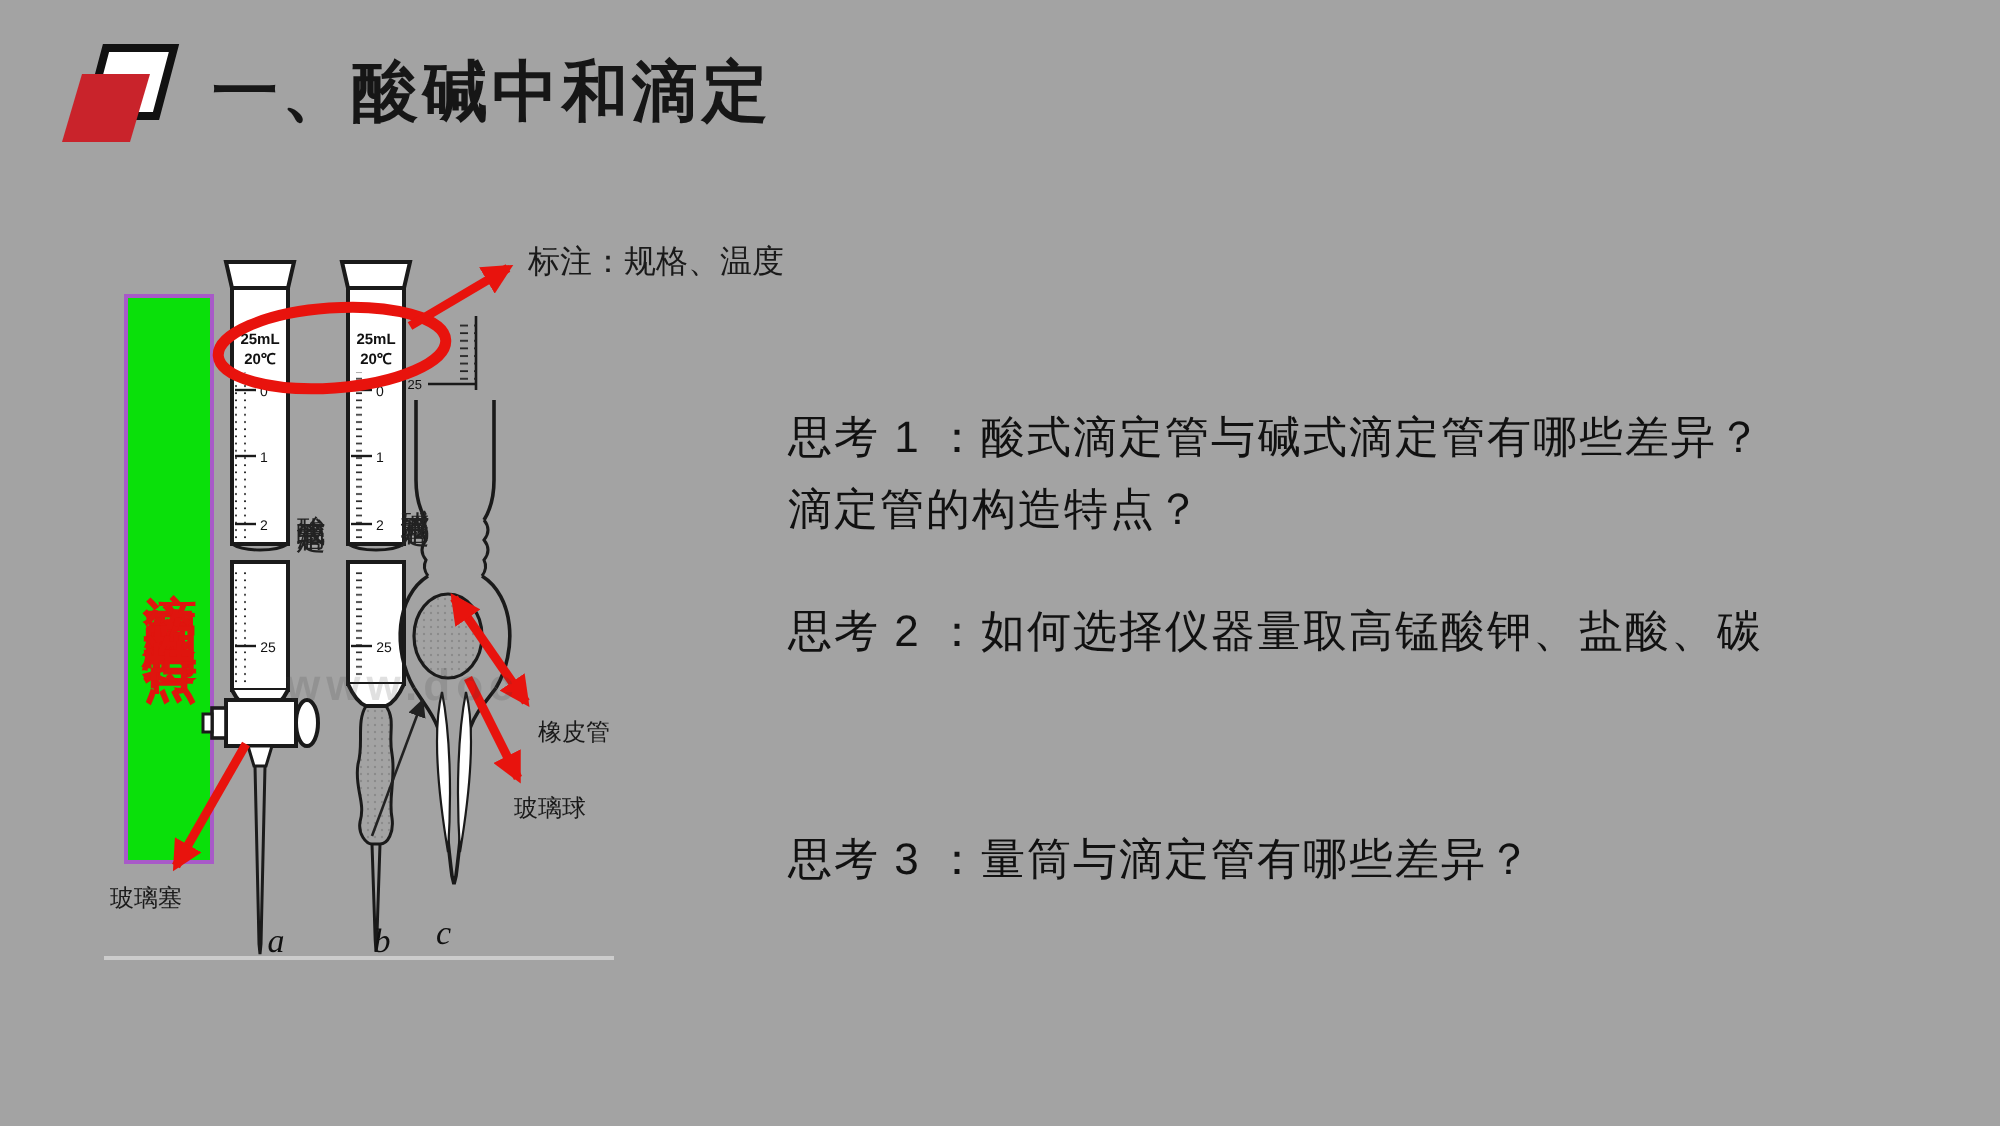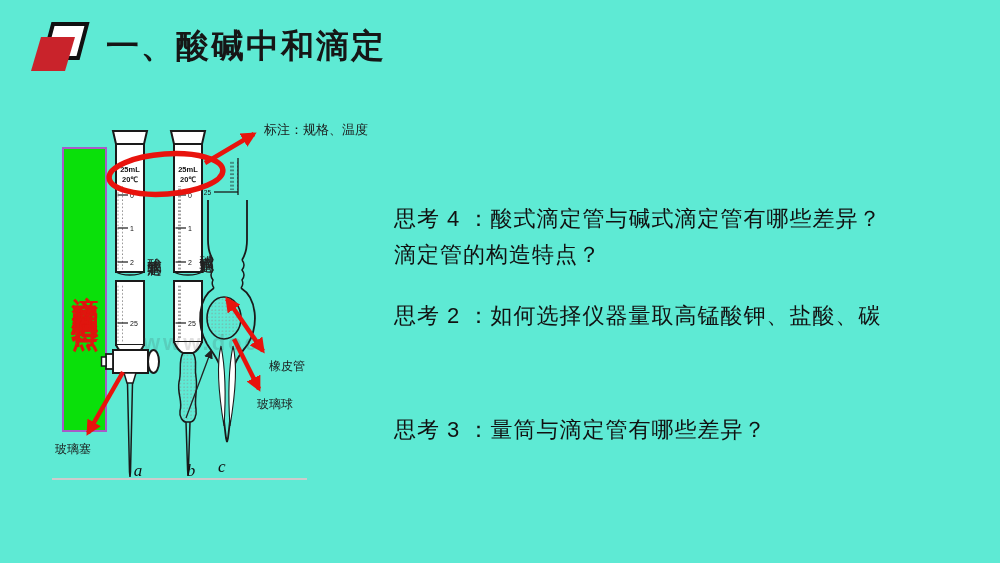--- a/index.html
+++ b/index.html
@@ -1,17 +1,17 @@
 <!DOCTYPE html>
 <html><head>
 <meta charset="utf-8">
 <style>
   html,body{margin:0;padding:0;background:#888;}
   .slide{
-    position:relative;width:1000px;height:563px;background:#5eead4;
+    position:relative;width:1000px;height:563px;background:#a3a3a3;
     overflow:hidden;font-family:"Liberation Sans",sans-serif;color:#141414;
   }
   
   .title-icon{position:absolute;left:25px;top:15px;}
   .page-title{
     position:absolute;left:106px;top:24px;font-size:33px;font-weight:bold;
     letter-spacing:2px;color:#161616;
   }
   
   .banner{
@@ -19,21 +19,21 @@
     background:#0ae00a;border:2px solid #a85ac8;box-sizing:border-box;
     display:flex;align-items:center;justify-content:center;
   }
   .banner span{
     writing-mode:vertical-rl;text-orientation:upright;
     font-size:27px;font-weight:bold;color:#df150e;letter-spacing:4px;line-height:1;
   }
   
   .diagram-svg{position:absolute;left:50px;top:120px;}
   .anno{position:absolute;font-size:12px;color:#1a1a1a;white-space:nowrap;}
-  .anno-spec{left:264px;top:121px;font-size:13px;}
+  .anno-spec{left:264px;top:121px;font-size:16px;}
   .anno-rubber{left:269px;top:358px;}
   .anno-ball{left:257px;top:396px;}
   .anno-stopper{left:55px;top:441px;}
   .tube-name{
     position:absolute;writing-mode:vertical-rl;text-orientation:upright;
     font-size:14.5px;color:#222;letter-spacing:1px;line-height:1;white-space:nowrap;
   }
   .name-a{left:147px;top:246px;}
   .name-b{left:199px;top:243px;}
   .watermark{
@@ -172,21 +172,21 @@
   <div class="tube-name name-a">酸式滴定管</div>
   <div class="tube-name name-b">碱式滴定管</div>
   <div class="watermark">www.doc</div>
   <div class="anno anno-spec">标注：规格、温度</div>
   <div class="anno anno-rubber">橡皮管</div>
   <div class="anno anno-ball">玻璃球</div>
   <div class="anno anno-stopper">玻璃塞</div>
   <div class="diagram-baseline"></div>
 
   <div class="question q1">
-    <div>思考 4 ：酸式滴定管与碱式滴定管有哪些差异？</div>
+    <div>思考 1 ：酸式滴定管与碱式滴定管有哪些差异？</div>
     <div>滴定管的构造特点？</div>
   </div>
   <div class="question q2">
     <div>思考 2 ：如何选择仪器量取高锰酸钾、盐酸、碳</div>
   </div>
   <div class="question q3">
     <div>思考 3 ：量筒与滴定管有哪些差异？</div>
   </div>
 
 </div>

